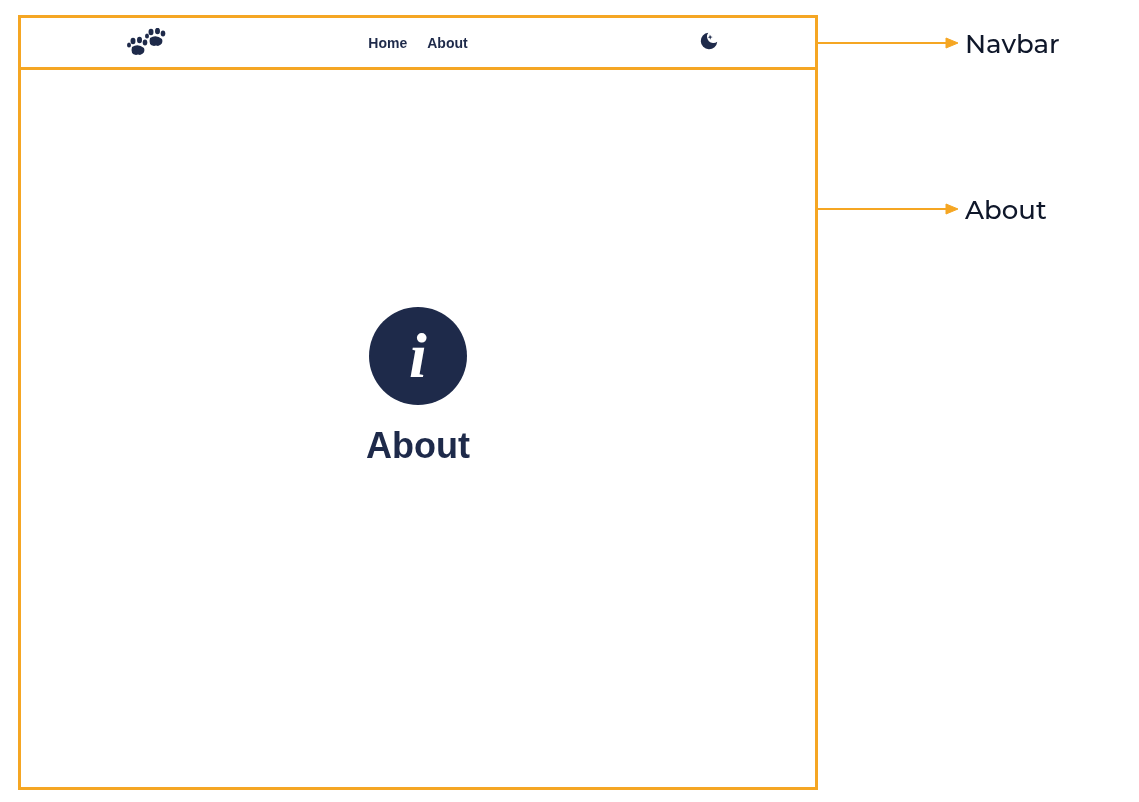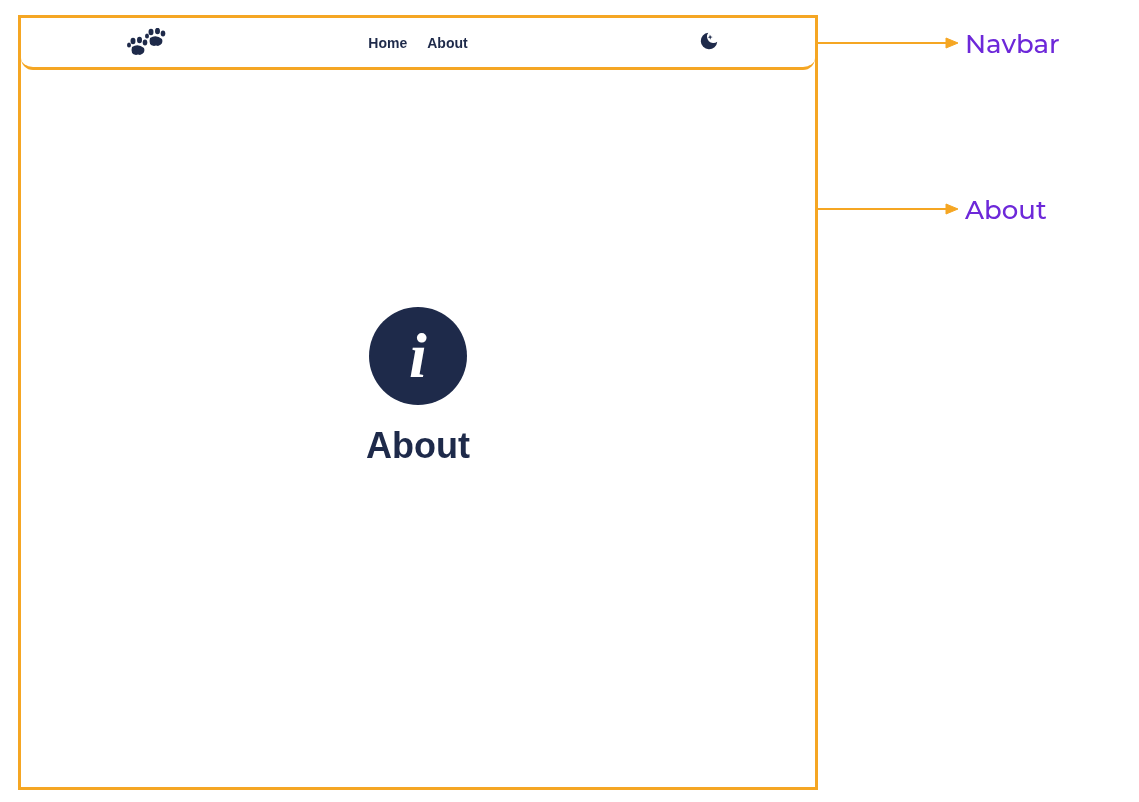--- a/index.html
+++ b/index.html
@@ -23,21 +23,20 @@
       border: 3px solid #f5a623;
     }
     .navbar-section {
       height: 52px;
       border-bottom: 3px solid #f5a623;
       display: flex;
       align-items: center;
       justify-content: space-between;
       padding: 0 95px 0 105px;
       background: #ffffff;
-      border-radius: 12px;
     }
     .logo {
       color: #1e2a4a;
       display: flex;
       align-items: center;
     }
     .nav-links {
       display: flex;
       gap: 20px;
       position: absolute;
@@ -82,21 +81,21 @@
       line-height: 1;
     }
     .about-heading {
       color: #1e2a4a;
       font-size: 36px;
       font-weight: 700;
     }
     .annotation {
       position: absolute;
       font-family: "Montserrat", -apple-system, sans-serif;
-      color: #6d28d9;
+      color: #0f172a;
       font-size: 26px;
       font-weight: 500;
     }
     .annotation-navbar {
       top: 28px;
       left: 965px;
     }
     .annotation-about {
       top: 194px;
       left: 965px;

